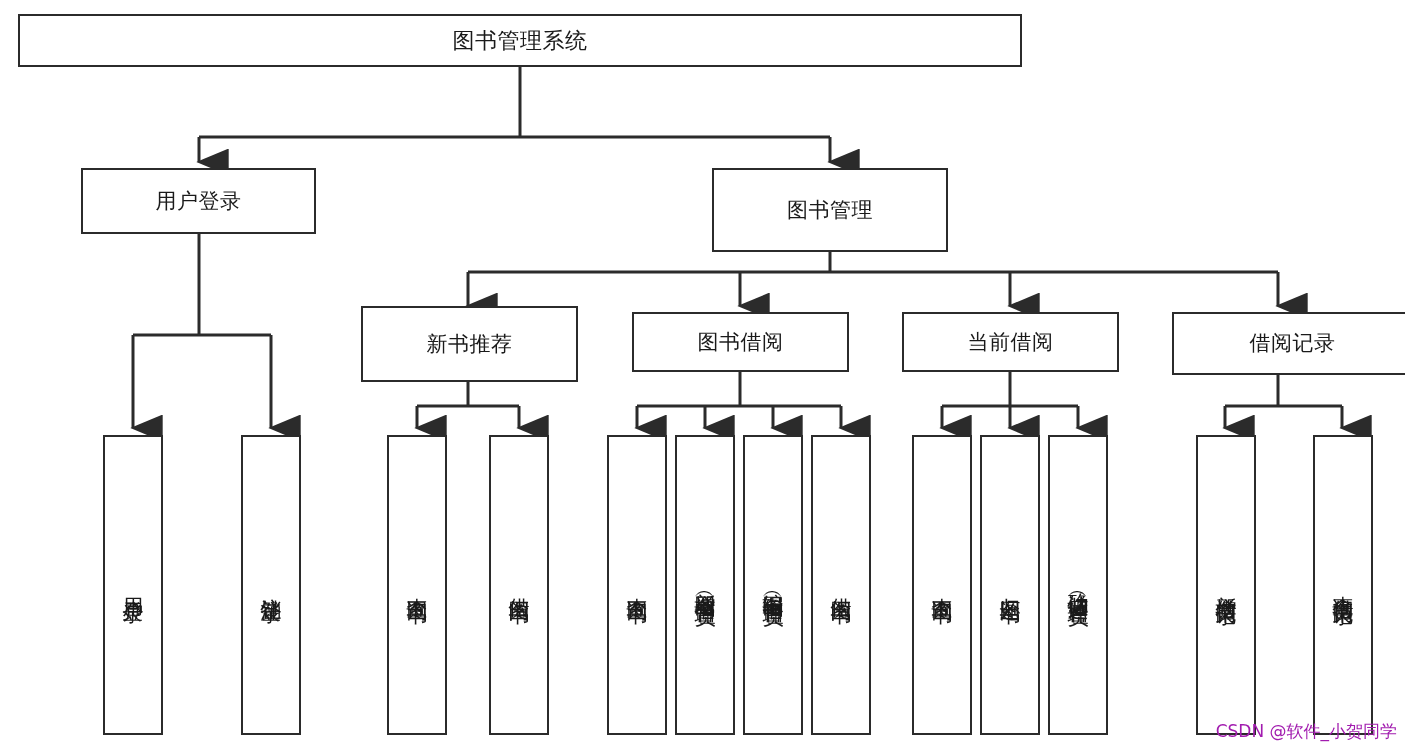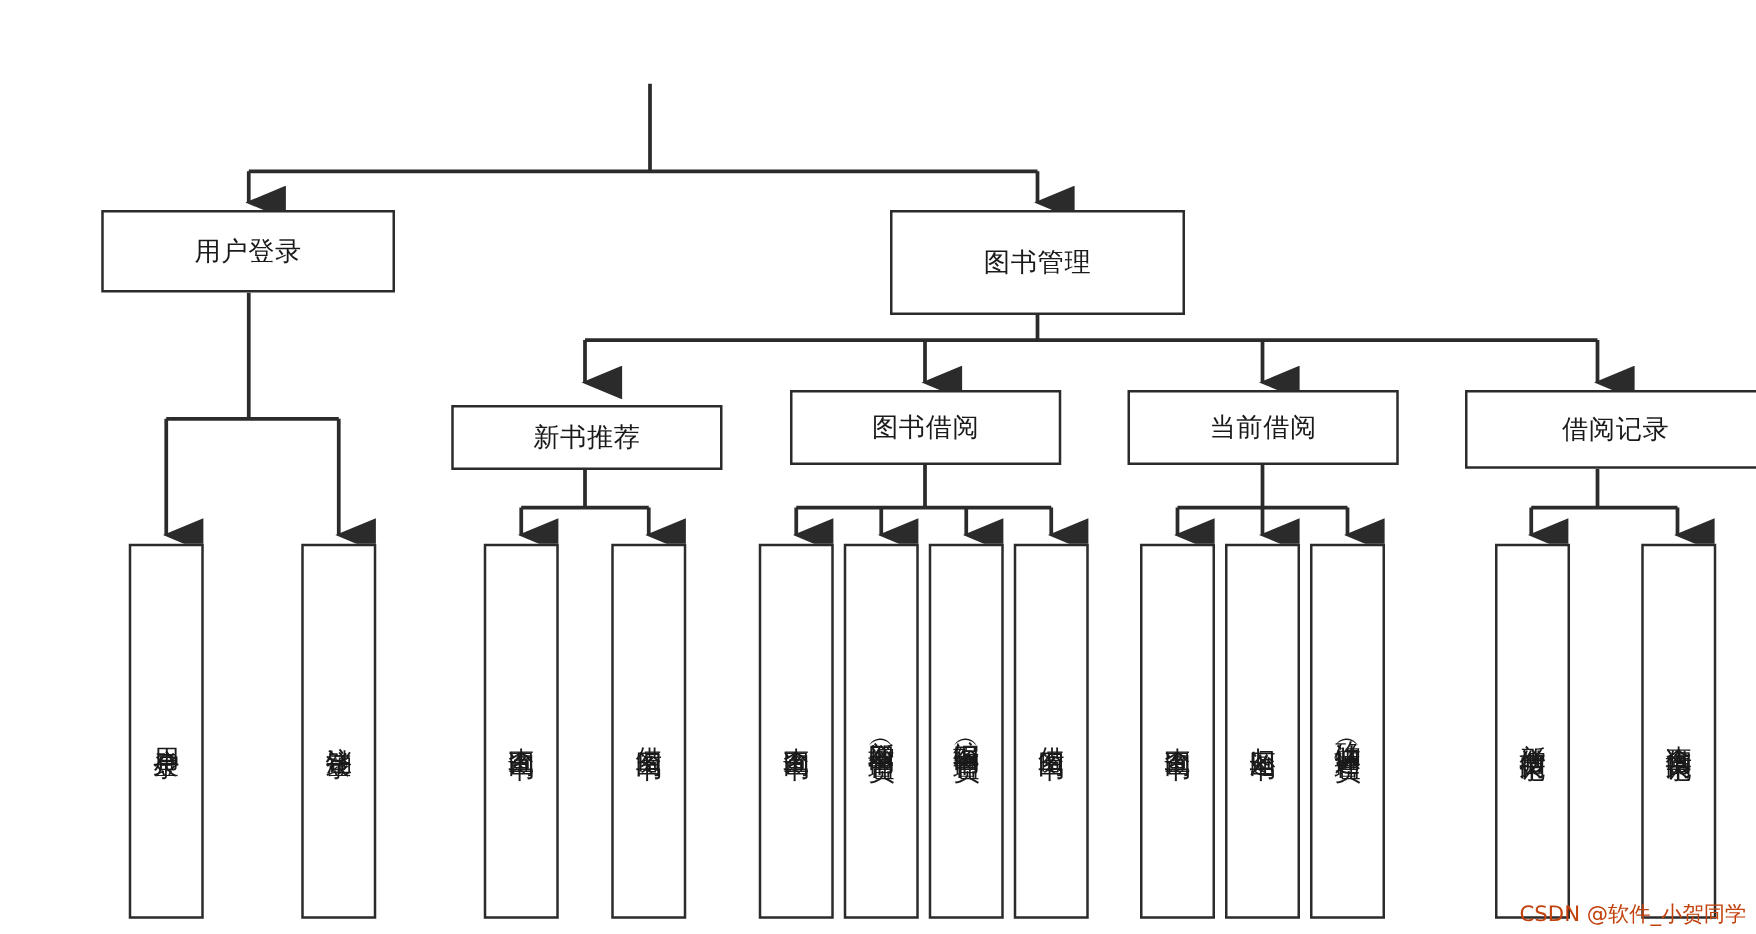--- a/index.html
+++ b/index.html
@@ -60,21 +60,21 @@
     font-size: 21px;
     line-height: 1.05;
     letter-spacing: 2px;
     max-height: 100%;
   }
   #watermark {
     position: absolute;
     right: 8px;
     bottom: 4px;
     font-size: 17px;
-    color: #c2410c;
+    color: #a21caf;
     white-space: nowrap;
     font-family: "DejaVu Sans", "Liberation Sans", sans-serif;
   }
 </style>
 </head>
 <body>
 
 <div id="canvas">
 
   <svg id="connectors" viewBox="0 0 1405 747" xmlns="http://www.w3.org/2000/svg">
@@ -121,29 +121,32 @@
       <path d="M 1010 406 L 1010 428" marker-end="url(#arrow)"></path>
       <path d="M 1078 406 L 1078 428" marker-end="url(#arrow)"></path>
 
       <path d="M 1278 375 L 1278 406"></path>
       <path d="M 1225 406 L 1342 406"></path>
       <path d="M 1225 406 L 1225 428" marker-end="url(#arrow)"></path>
       <path d="M 1342 406 L 1342 428" marker-end="url(#arrow)"></path>
     </g>
   </svg>
 
+  <div class="node horiz root" style="left:18px; top:14px; width:1004px; height:53px;">
+    <span class="label">图书管理系统</span>
+  </div>
 
   <div class="node horiz" style="left:81px; top:168px; width:235px; height:66px;">
     <span class="label">用户登录</span>
   </div>
   <div class="node horiz" style="left:712px; top:168px; width:236px; height:84px;">
     <span class="label">图书管理</span>
   </div>
 
-  <div class="node horiz" style="left:361px; top:324px; width:217px; height:52px;">
+  <div class="node horiz" style="left:361px; top:306px; width:217px; height:76px;">
     <span class="label">新书推荐</span>
   </div>
   <div class="node horiz" style="left:902px; top:312px; width:217px; height:60px;">
     <span class="label">当前借阅</span>
   </div>
   <div class="node horiz" style="left:632px; top:312px; width:217px; height:60px;">
     <span class="label">图书借阅</span>
   </div>
   <div class="node horiz" style="left:1172px; top:312px; width:241px; height:63px;">
     <span class="label">借阅记录</span>

